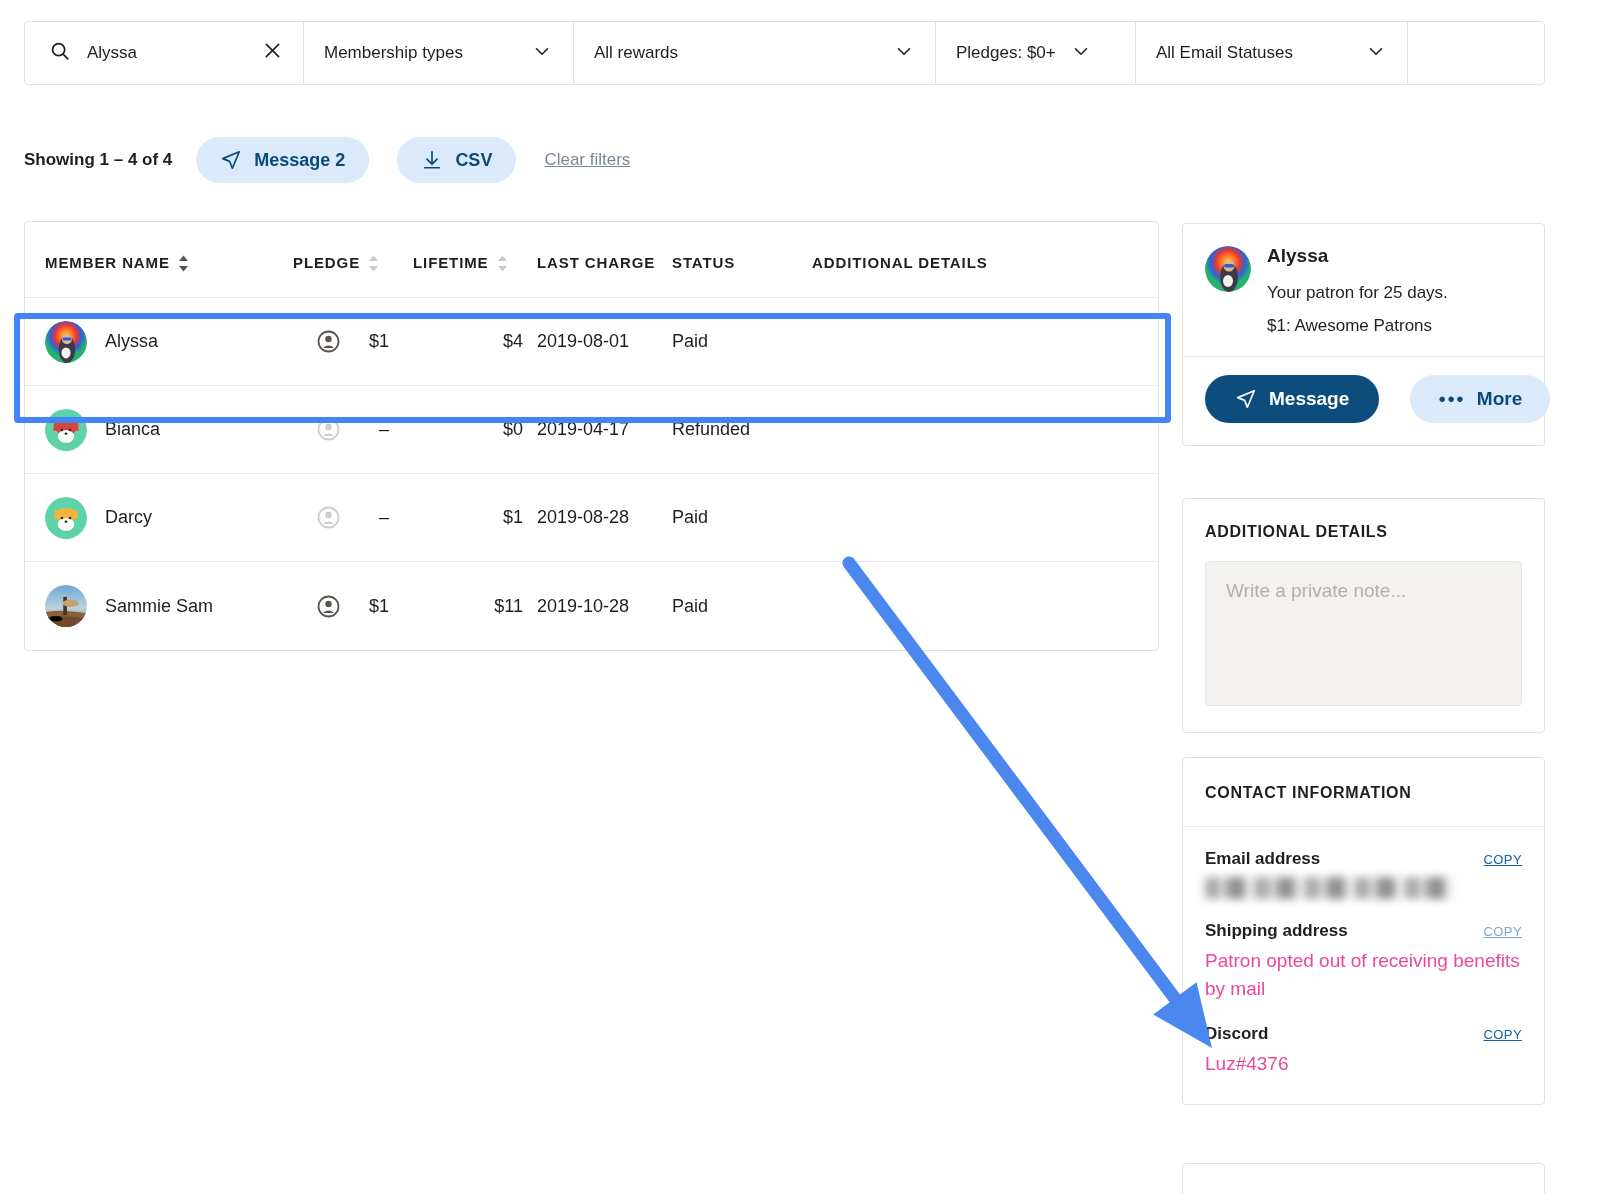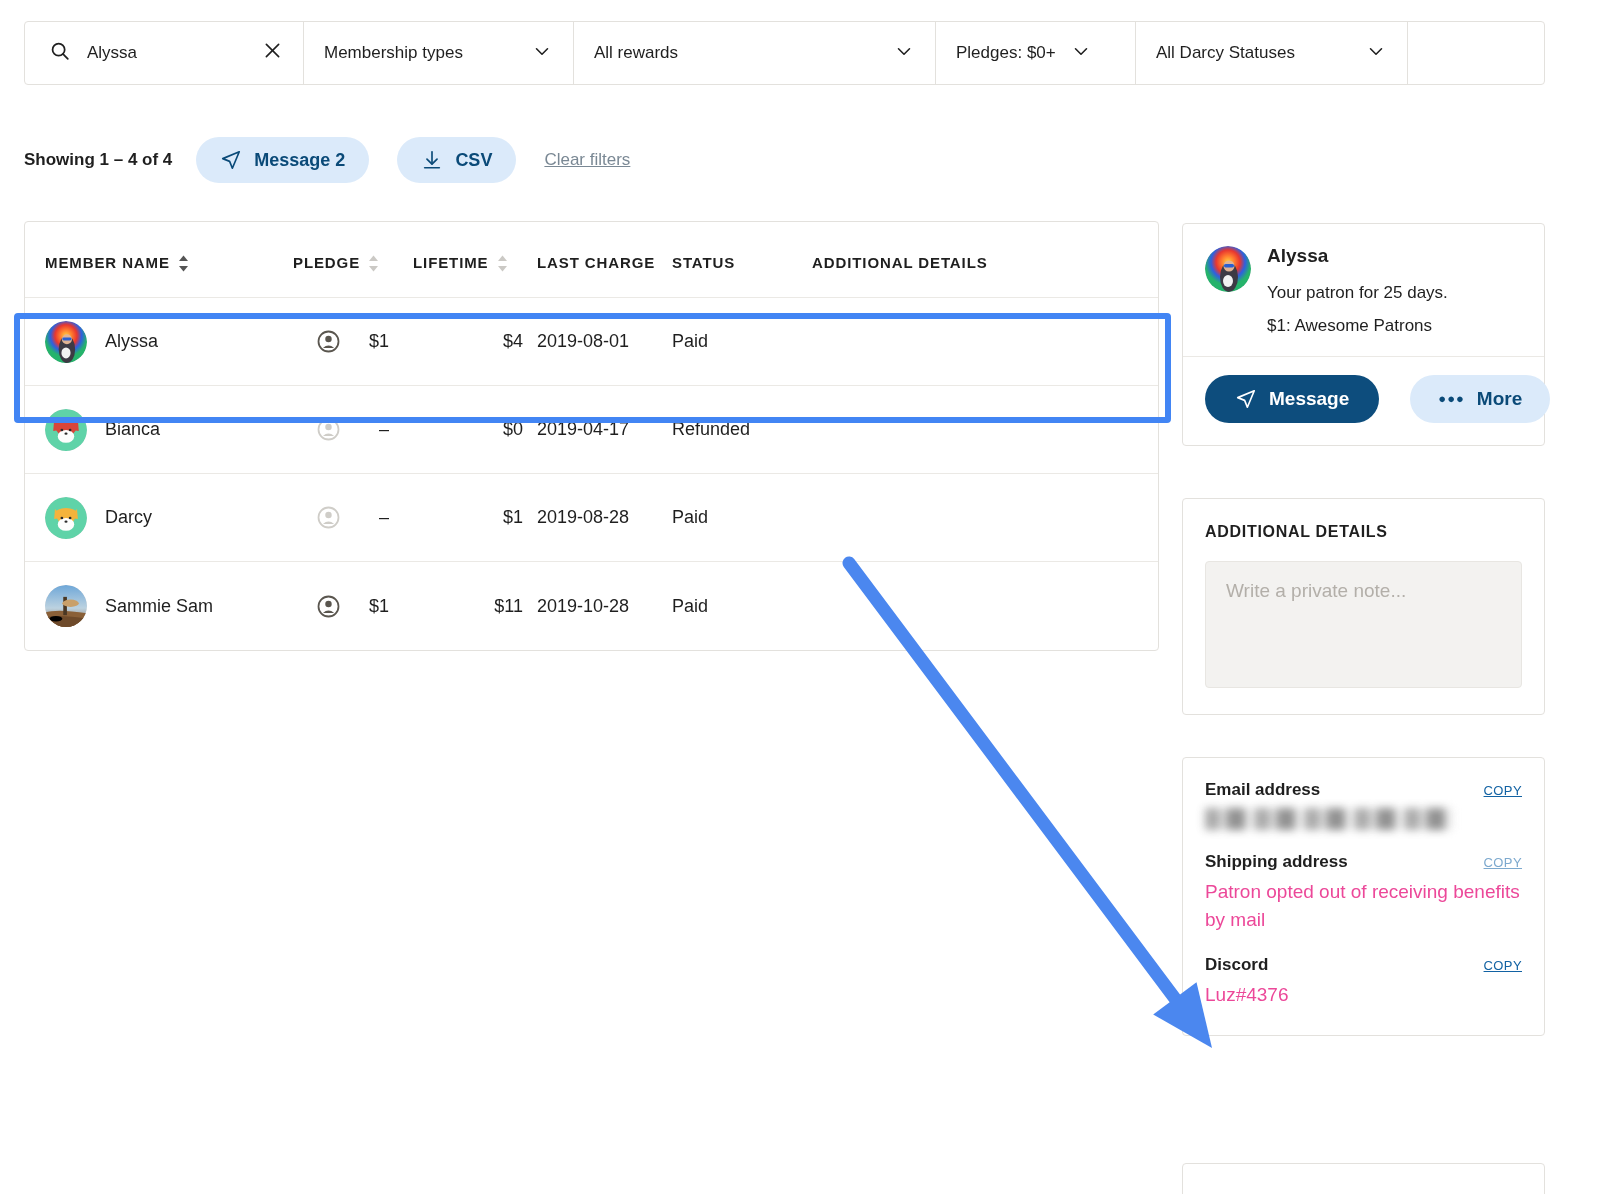--- a/index.html
+++ b/index.html
@@ -181,21 +181,21 @@
   }
   .btn-more .dots { margin-right: 12px; letter-spacing: 1px; font-size: 13px; }
 
   .card-addl { top: 498px; }
   .card-title {
     font-size: 16px; font-weight: bold; letter-spacing: 0.7px;
     color: #1f1f1f; padding: 24px 22px 20px 22px;
   }
   .note-box {
     margin: 0 22px 26px 22px;
-    height: 127px;
+    height: 145px;
     background: #f3f2f0;
     border: 1px solid #e8e6e2;
     border-radius: 4px;
     padding: 18px 20px;
     font-size: 19px;
     color: #b3afa9;
     cursor: text;
   }
 
   .card-contact { top: 757px; }
@@ -272,21 +272,21 @@
     <div class="filter-cell fc-pledges">
       <span class="filter-label">Pledges: $0+</span>
       <span class="chev">
         <svg width="22" height="22" viewBox="0 0 24 24" fill="none" stroke="#1f1f1f" stroke-width="1.7" stroke-linecap="round" stroke-linejoin="round">
             <polyline points="6,9.5 12,15.5 18,9.5"></polyline>
           </svg>
       </span>
     </div>
 
     <div class="filter-cell fc-charge">
-      <span class="filter-label">All Darcy Statuses</span>
+      <span class="filter-label">All Email Statuses</span>
       <span class="chev">
         <svg width="22" height="22" viewBox="0 0 24 24" fill="none" stroke="#1f1f1f" stroke-width="1.7" stroke-linecap="round" stroke-linejoin="round">
             <polyline points="6,9.5 12,15.5 18,9.5"></polyline>
           </svg>
       </span>
     </div>
 
     <div class="filter-cell fc-blank"></div>
   </div>
 
@@ -521,20 +521,21 @@
       </button>
     </div>
   </div>
 
   <div class="rp card card-addl">
     <div class="card-title">ADDITIONAL DETAILS</div>
     <div class="note-box">Write a private note...</div>
   </div>
 
   <div class="rp card card-contact">
+    <div class="card-title-bordered">CONTACT INFORMATION</div>
     <div class="contact-body" id="contact-body">
         <div class="ci-group">
           <div class="ci-row">
        <span class="ci-label">Email address</span>
        <span class="ci-copy">COPY</span>
      </div>
           <div class="redacted"></div>
         </div>
         <div class="ci-group">
           <div class="ci-row">

